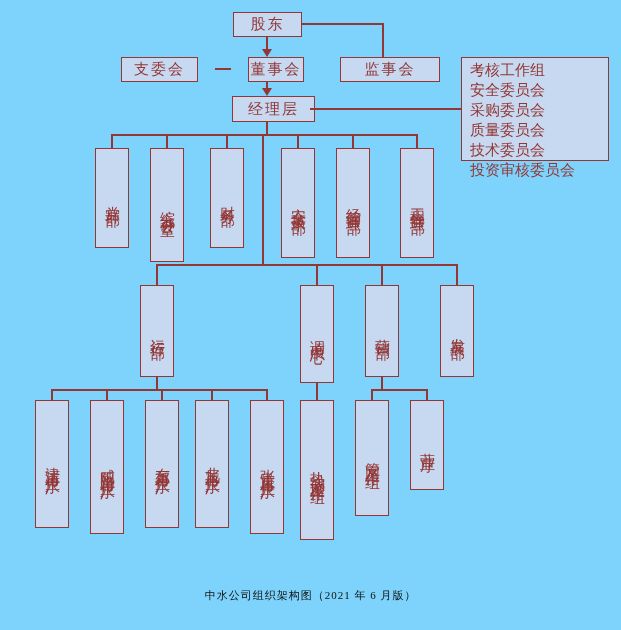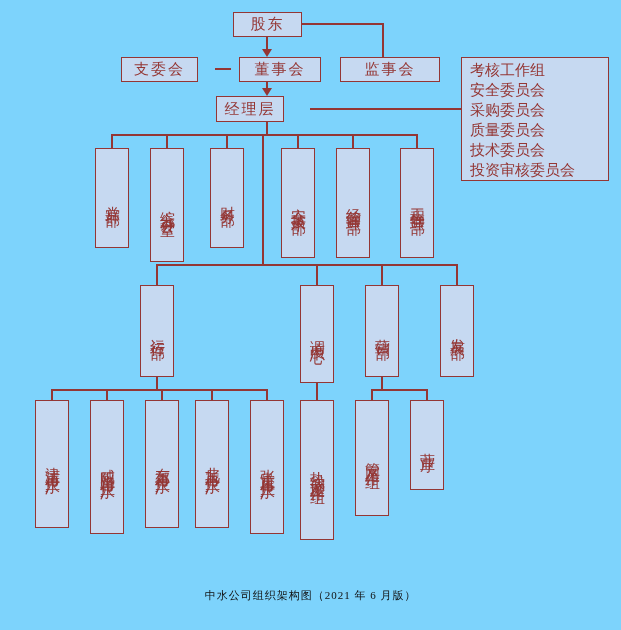--- a/index.html
+++ b/index.html
@@ -35,25 +35,25 @@
     font-size:11px; color:var(--caption); letter-spacing:1px;
   }
 </style>
 </head>
 <body>
 
 <div id="stage">
 
   <div class="hbox" style="left:233px;top:12px;width:69px;height:25px">股东</div>
   <div class="hbox" style="left:121px;top:57px;width:77px;height:25px">支委会</div>
-  <div class="hbox" style="left:239px;top:57px;width:82px;height:25px">董事会</div>
+  <div class="hbox" style="left:248px;top:57px;width:56px;height:25px">董事会</div>
   <div class="hbox" style="left:340px;top:57px;width:100px;height:25px">监事会</div>
-  <div class="hbox" style="left:216px;top:96px;width:68px;height:26px">经理层</div>
+  <div class="hbox" style="left:232px;top:96px;width:83px;height:26px">经理层</div>
 
-  <div class="panel" style="left:461px;top:57px;width:148px;height:124px">
+  <div class="panel" style="left:461px;top:57px;width:148px;height:104px">
     <div>考核工作组</div>
     <div>安全委员会</div>
     <div>采购委员会</div>
     <div>质量委员会</div>
     <div>技术委员会</div>
     <div>投资审核委员会</div>
   </div>
 
   <div class="vbox" style="left:95px;top:148px;width:34px;height:100px">党群部</div>
   <div class="vbox" style="left:150px;top:148px;width:34px;height:114px">综合办公室</div>

